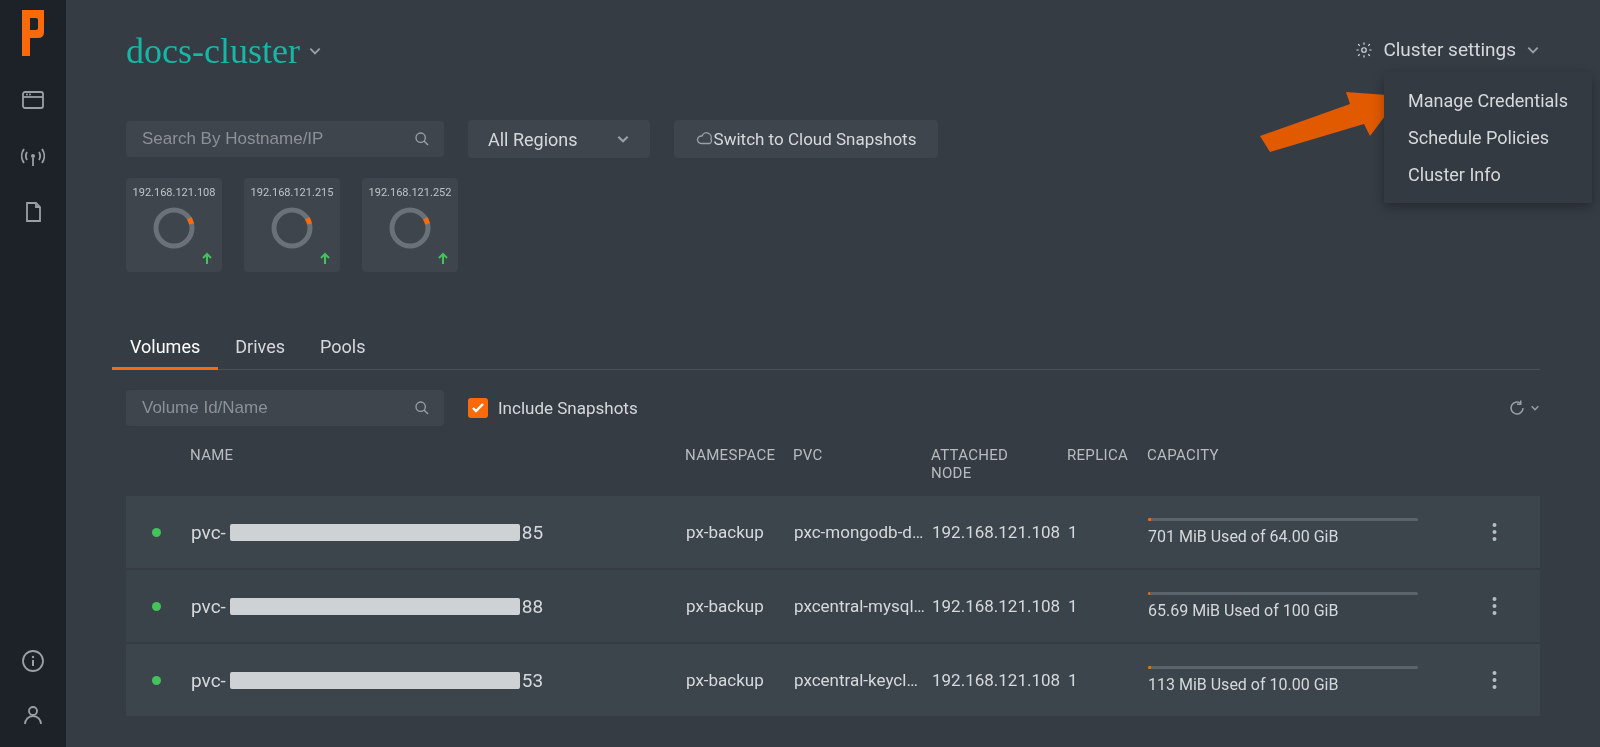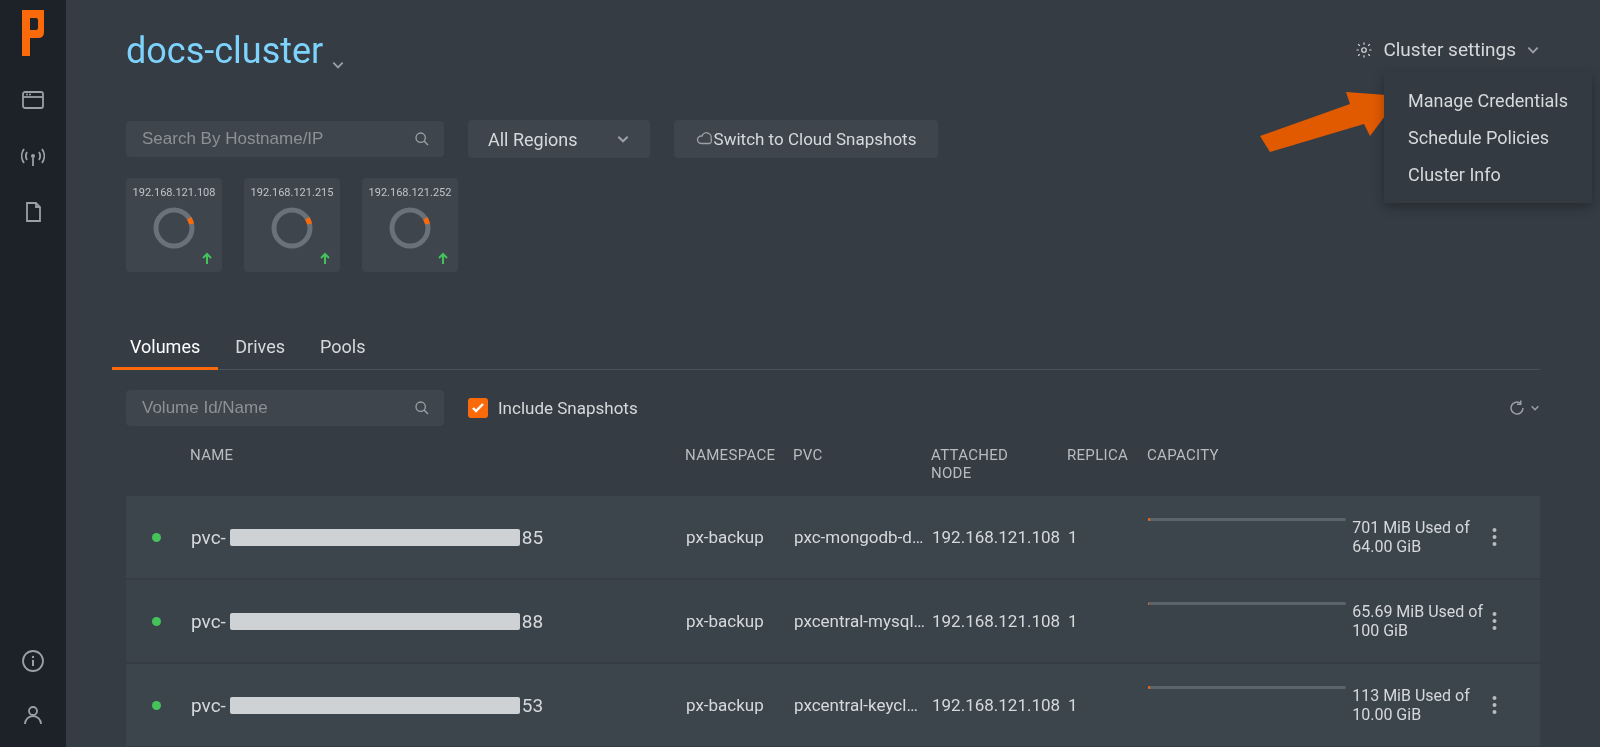--- a/index.html
+++ b/index.html
@@ -33,21 +33,21 @@
   }
   .logo{width:30px;height:50px;margin-bottom:30px;color:var(--orange);}
   .nav-icons{display:flex;flex-direction:column;gap:32px;align-items:center;}
   .nav-icon{width:24px;height:24px;color:#9aa0a5;cursor:pointer;}
   .nav-bottom{margin-top:auto;margin-bottom:20px;display:flex;flex-direction:column;gap:30px;align-items:center;}
 
   
   .main{flex:1;position:relative;padding:30px 60px 0 60px;box-sizing:border-box;}
 
   .header{display:flex;align-items:flex-start;justify-content:space-between;}
-  .cluster-title{font-size:36px;font-weight:400;display:flex;align-items:flex-end;gap:8px;color:#7dd3fc;}
+  .cluster-title{font-size:36px;font-weight:400;display:flex;align-items:center;gap:8px;color:#14b8a6;font-family:Liberation Serif, serif;}
   .chev-small{width:14px;height:14px;}
 
   .settings-wrap{position:relative;margin-top:8px;}
   .settings-btn{display:flex;align-items:center;gap:10px;font-size:19px;color:#d6d9dc;cursor:pointer;}
   .gear{width:18px;height:18px;}
   .dropdown{
     position:absolute;right:-52px;top:34px;background:var(--drop);
     border-radius:2px;padding:10px 0;min-width:204px;z-index:10;
     box-shadow:0 4px 12px rgba(0,0,0,.3);
   }
@@ -122,21 +122,21 @@
     display:flex;align-items:center;background:var(--bg-row);
     padding:22px 20px 22px 26px;margin-bottom:2px;
   }
   .row:nth-child(odd){background:#3c444c;}
   .status-dot{width:9px;height:9px;border-radius:50%;background:var(--green);margin-right:30px;}
   .vol-name{display:flex;align-items:center;font-size:19px;}
   .vol-prefix{margin-right:2px;}
   .redact{background:#cfd2d5;height:17px;width:290px;border-radius:2px;margin:0 2px;}
   .ns,.pvc,.node,.rep{font-size:17px;}
   .pvc{overflow:hidden;text-overflow:ellipsis;white-space:nowrap;}
-  .cap-cell{display:flex;flex-direction:row;gap:6px;}
+  .cap-cell{display:flex;flex-direction:column;gap:6px;}
   .cap-bar{height:3px;background:#5b636b;border-radius:2px;width:270px;position:relative;overflow:hidden;}
   .cap-bar-fill{position:absolute;left:0;top:0;bottom:0;background:var(--orange);}
   .cap-text{font-size:16px;}
   .dots-icon{width:5px;color:#b8bcbf;cursor:pointer;}
 
   svg{display:block;}
 </style>
 </head>
 <body>
 

